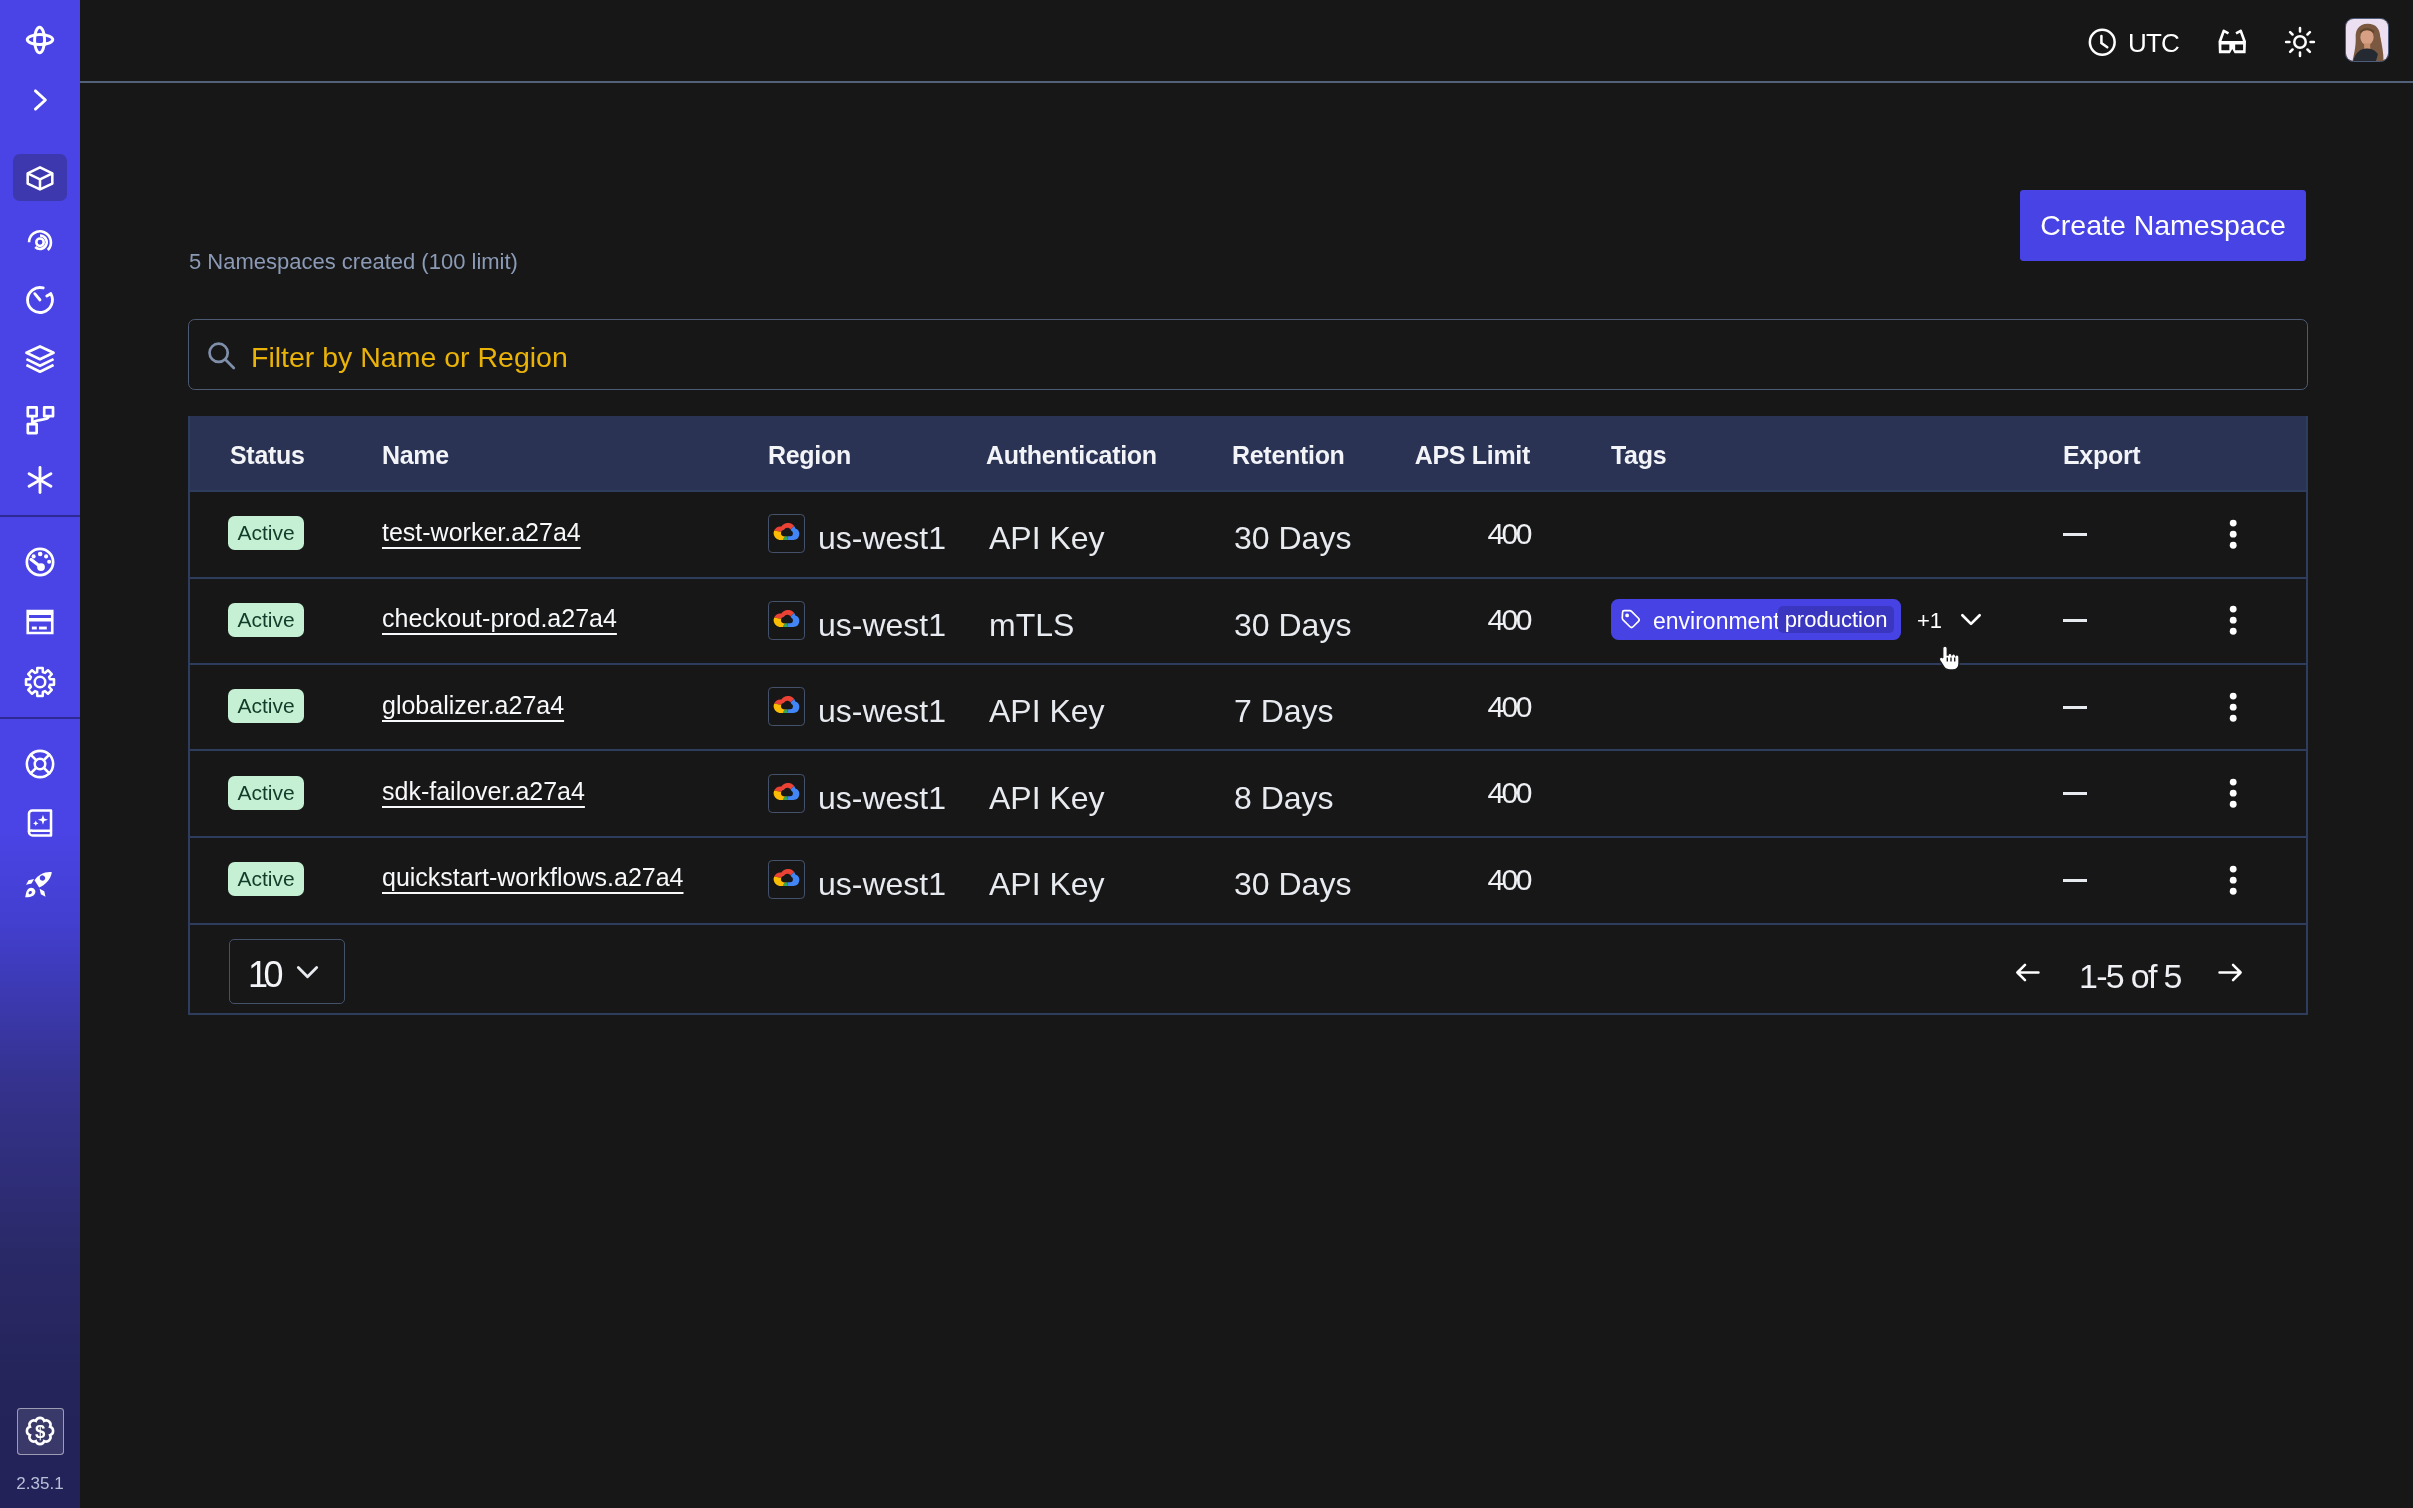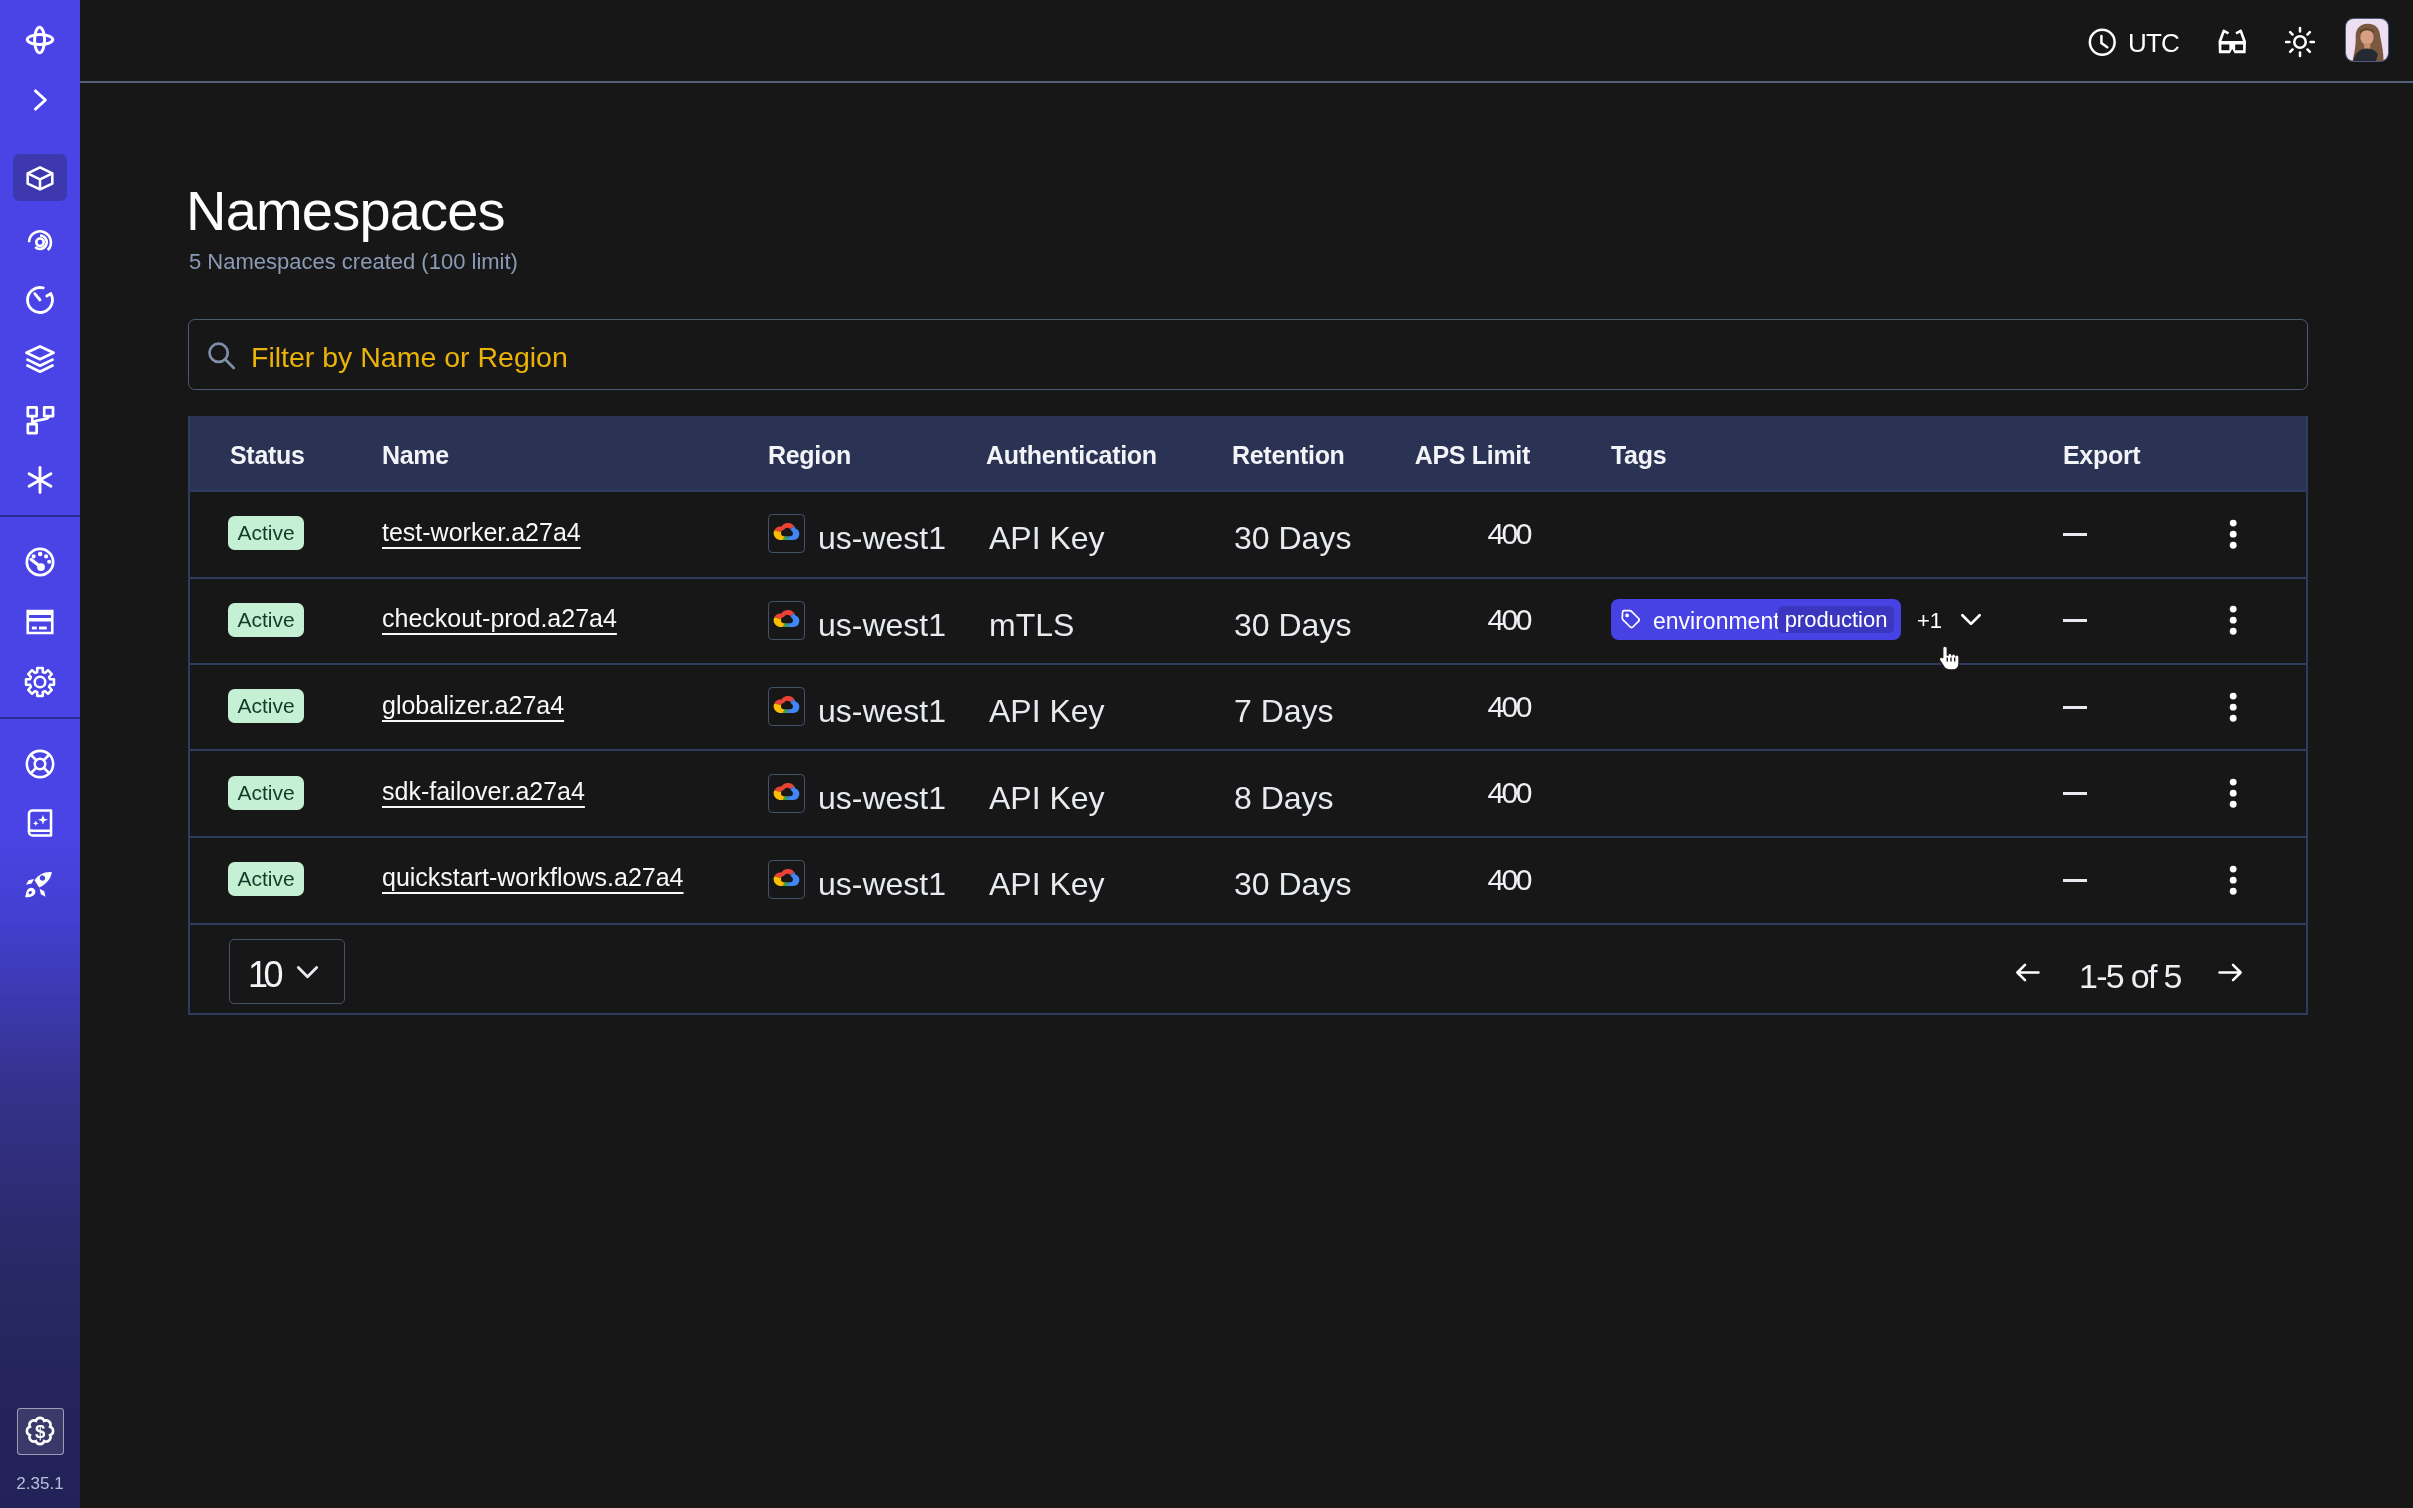--- a/index.html
+++ b/index.html
@@ -223,22 +223,22 @@
   <svg class="abs" style="left:2345px; top:18.4px; border-radius:8.4px; border:1.7px solid #4d5c7a" width="44" height="44" viewBox="0 0 52 52">
     <rect width="52" height="52" fill="#ecdff2"></rect>
     <path d="M27,6 C15,6 11.5,15 12,23 C12.3,31 11,40 8,52 L46,52 C44,40 42.5,34 42.5,24 C42.5,12 37,6 27,6 Z" fill="#7b5840"></path>
     <ellipse cx="26" cy="22.5" rx="8.2" ry="9.8" fill="#d7a084"></ellipse>
     <path d="M17.5,18 Q26,10 34.5,18 L35,14.5 Q26,7.5 17,14.5 Z" fill="#64452e"></path>
     <rect x="22.5" y="30" width="7.5" height="7" fill="#c8916f"></rect>
     <path d="M9,52 C11,42 17.5,36.5 26,36.5 C34.5,36.5 41,42 43,52 Z" fill="#252a32"></path>
     <path d="M37.5,24 C41,32 41,42 37,52 L46.5,52 C46.5,42 44.5,32 42.5,23 Z" fill="#7b5840"></path>
   </svg>
 
-  <div id="title" class="abs">Namespaces</div>
   <div id="subtitle" class="abs">5 Namespaces created (100 limit)</div>
+  <div id="createbtn" class="abs">Create Namespace</div>
 
   <div id="search" class="abs"></div>
   <div id="placeholder" class="abs">Filter by Name or Region</div>
   <svg class="abs" style="left:206px; top:341px" width="32" height="32" viewBox="0 0 38 38">
     <g fill="none" stroke="#7f8ea9" stroke-width="3.2" stroke-linecap="round">
       <circle cx="15" cy="14" r="10.8"></circle>
       <path d="M23,22 L33,32"></path>
     </g>
   </svg>
 

